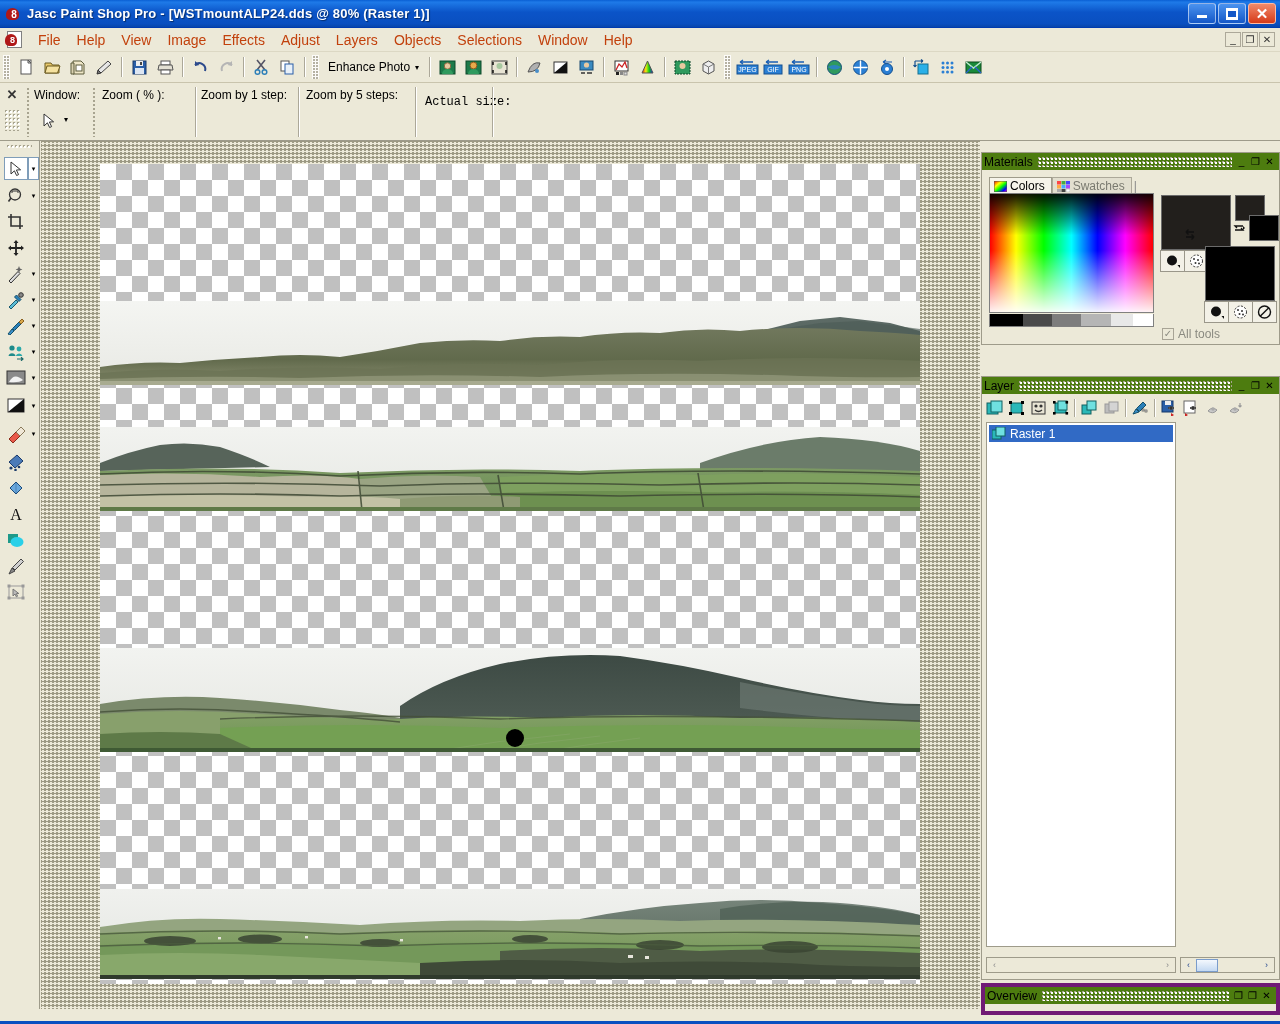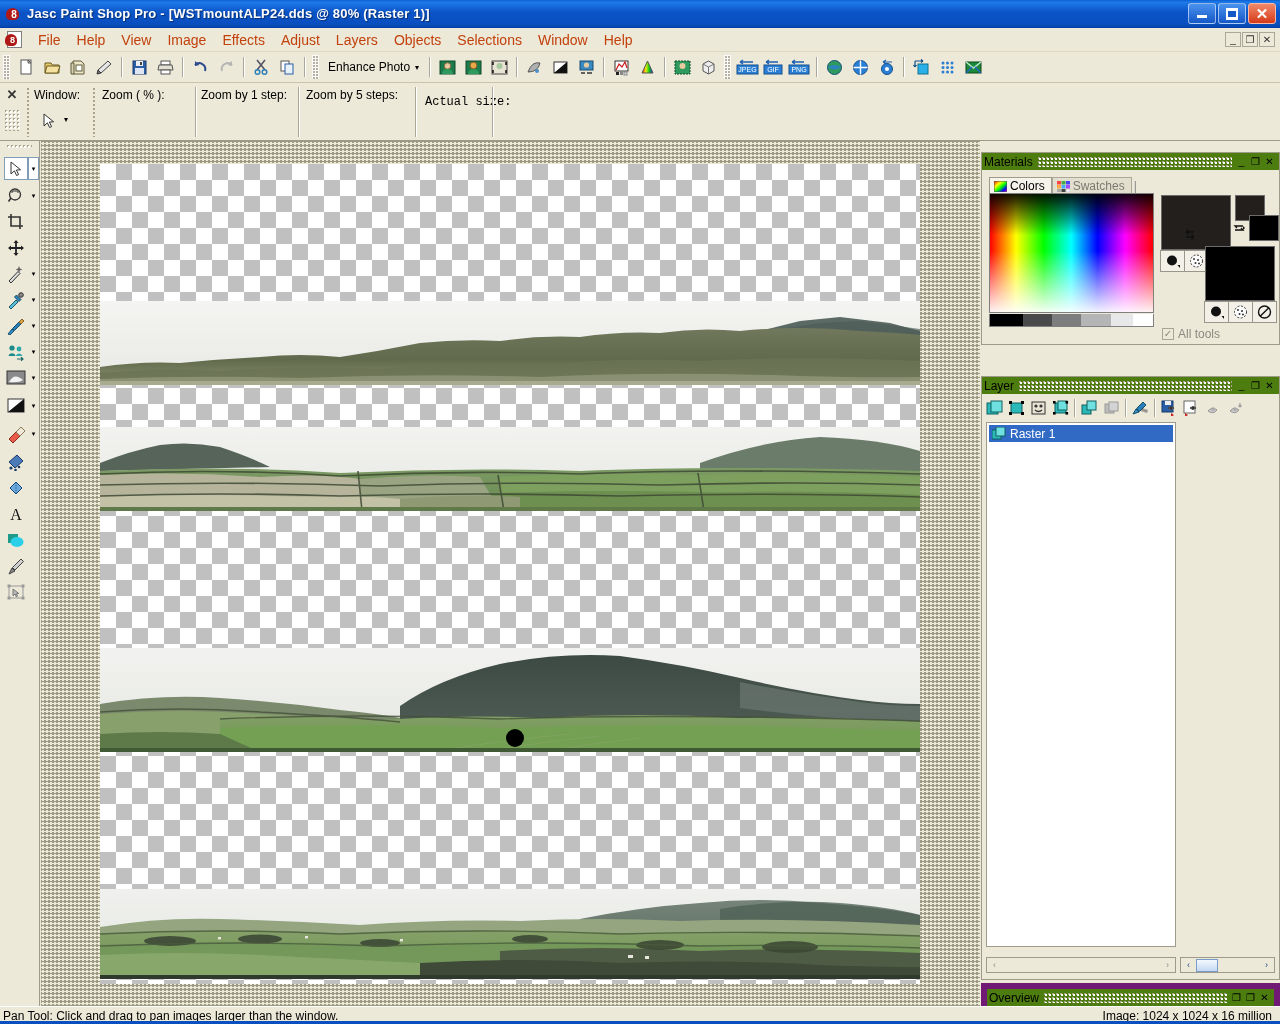--- a/index.html
+++ b/index.html
@@ -282,21 +282,21 @@
     display:flex; align-items:center; justify-content:space-between;
   }
   .sbtn { width:15px; height:14px; display:flex; align-items:center; justify-content:center;
           font-size:9px; color:#8a8a8a; }
   .sbtn.act { color:#24478f; }
   .sthumb { width:22px; height:13px; border:1px solid #7a9ccb; background:linear-gradient(to bottom,#f4f8fd,#c3d9f2); }
 
   
   .overview {
     position:absolute; left:981px; top:983px; width:299px; height:32px;
-    background:#ece9d8; border:6px solid #701a75;
+    background:#ece9d8; border:4px solid #701a75;
   }
 
   
   .statusbar {
     position:absolute; left:0; top:1006px; width:1280px; height:18px;
     background:#ece9d8; border-top:1px solid #fff;
     display:flex; align-items:center; font-size:12px; color:#000;
   }
   .status-left { padding-left:3px; white-space:nowrap; }
   .status-right { margin-left:auto; padding-right:8px; white-space:nowrap; }
@@ -1241,19 +1241,15 @@
       <span class="ttxt">Overview</span>
       <span class="panel-grip"></span>
       <span class="panel-btns">
         <span class="pbtn">❐</span>
         <span class="pbtn">❐</span>
         <span class="pbtn">✕</span>
       </span>
     </div>
   </div>
 
-  <div class="statusbar">
-    <span class="status-left">Pan Tool: Click and drag to pan images larger than the window.</span>
-    <span class="status-right">Image:   1024 x 1024 x 16 million</span>
-  </div>
   <div class="bluefoot"></div>
 
 </div>
 
 </body></html>

